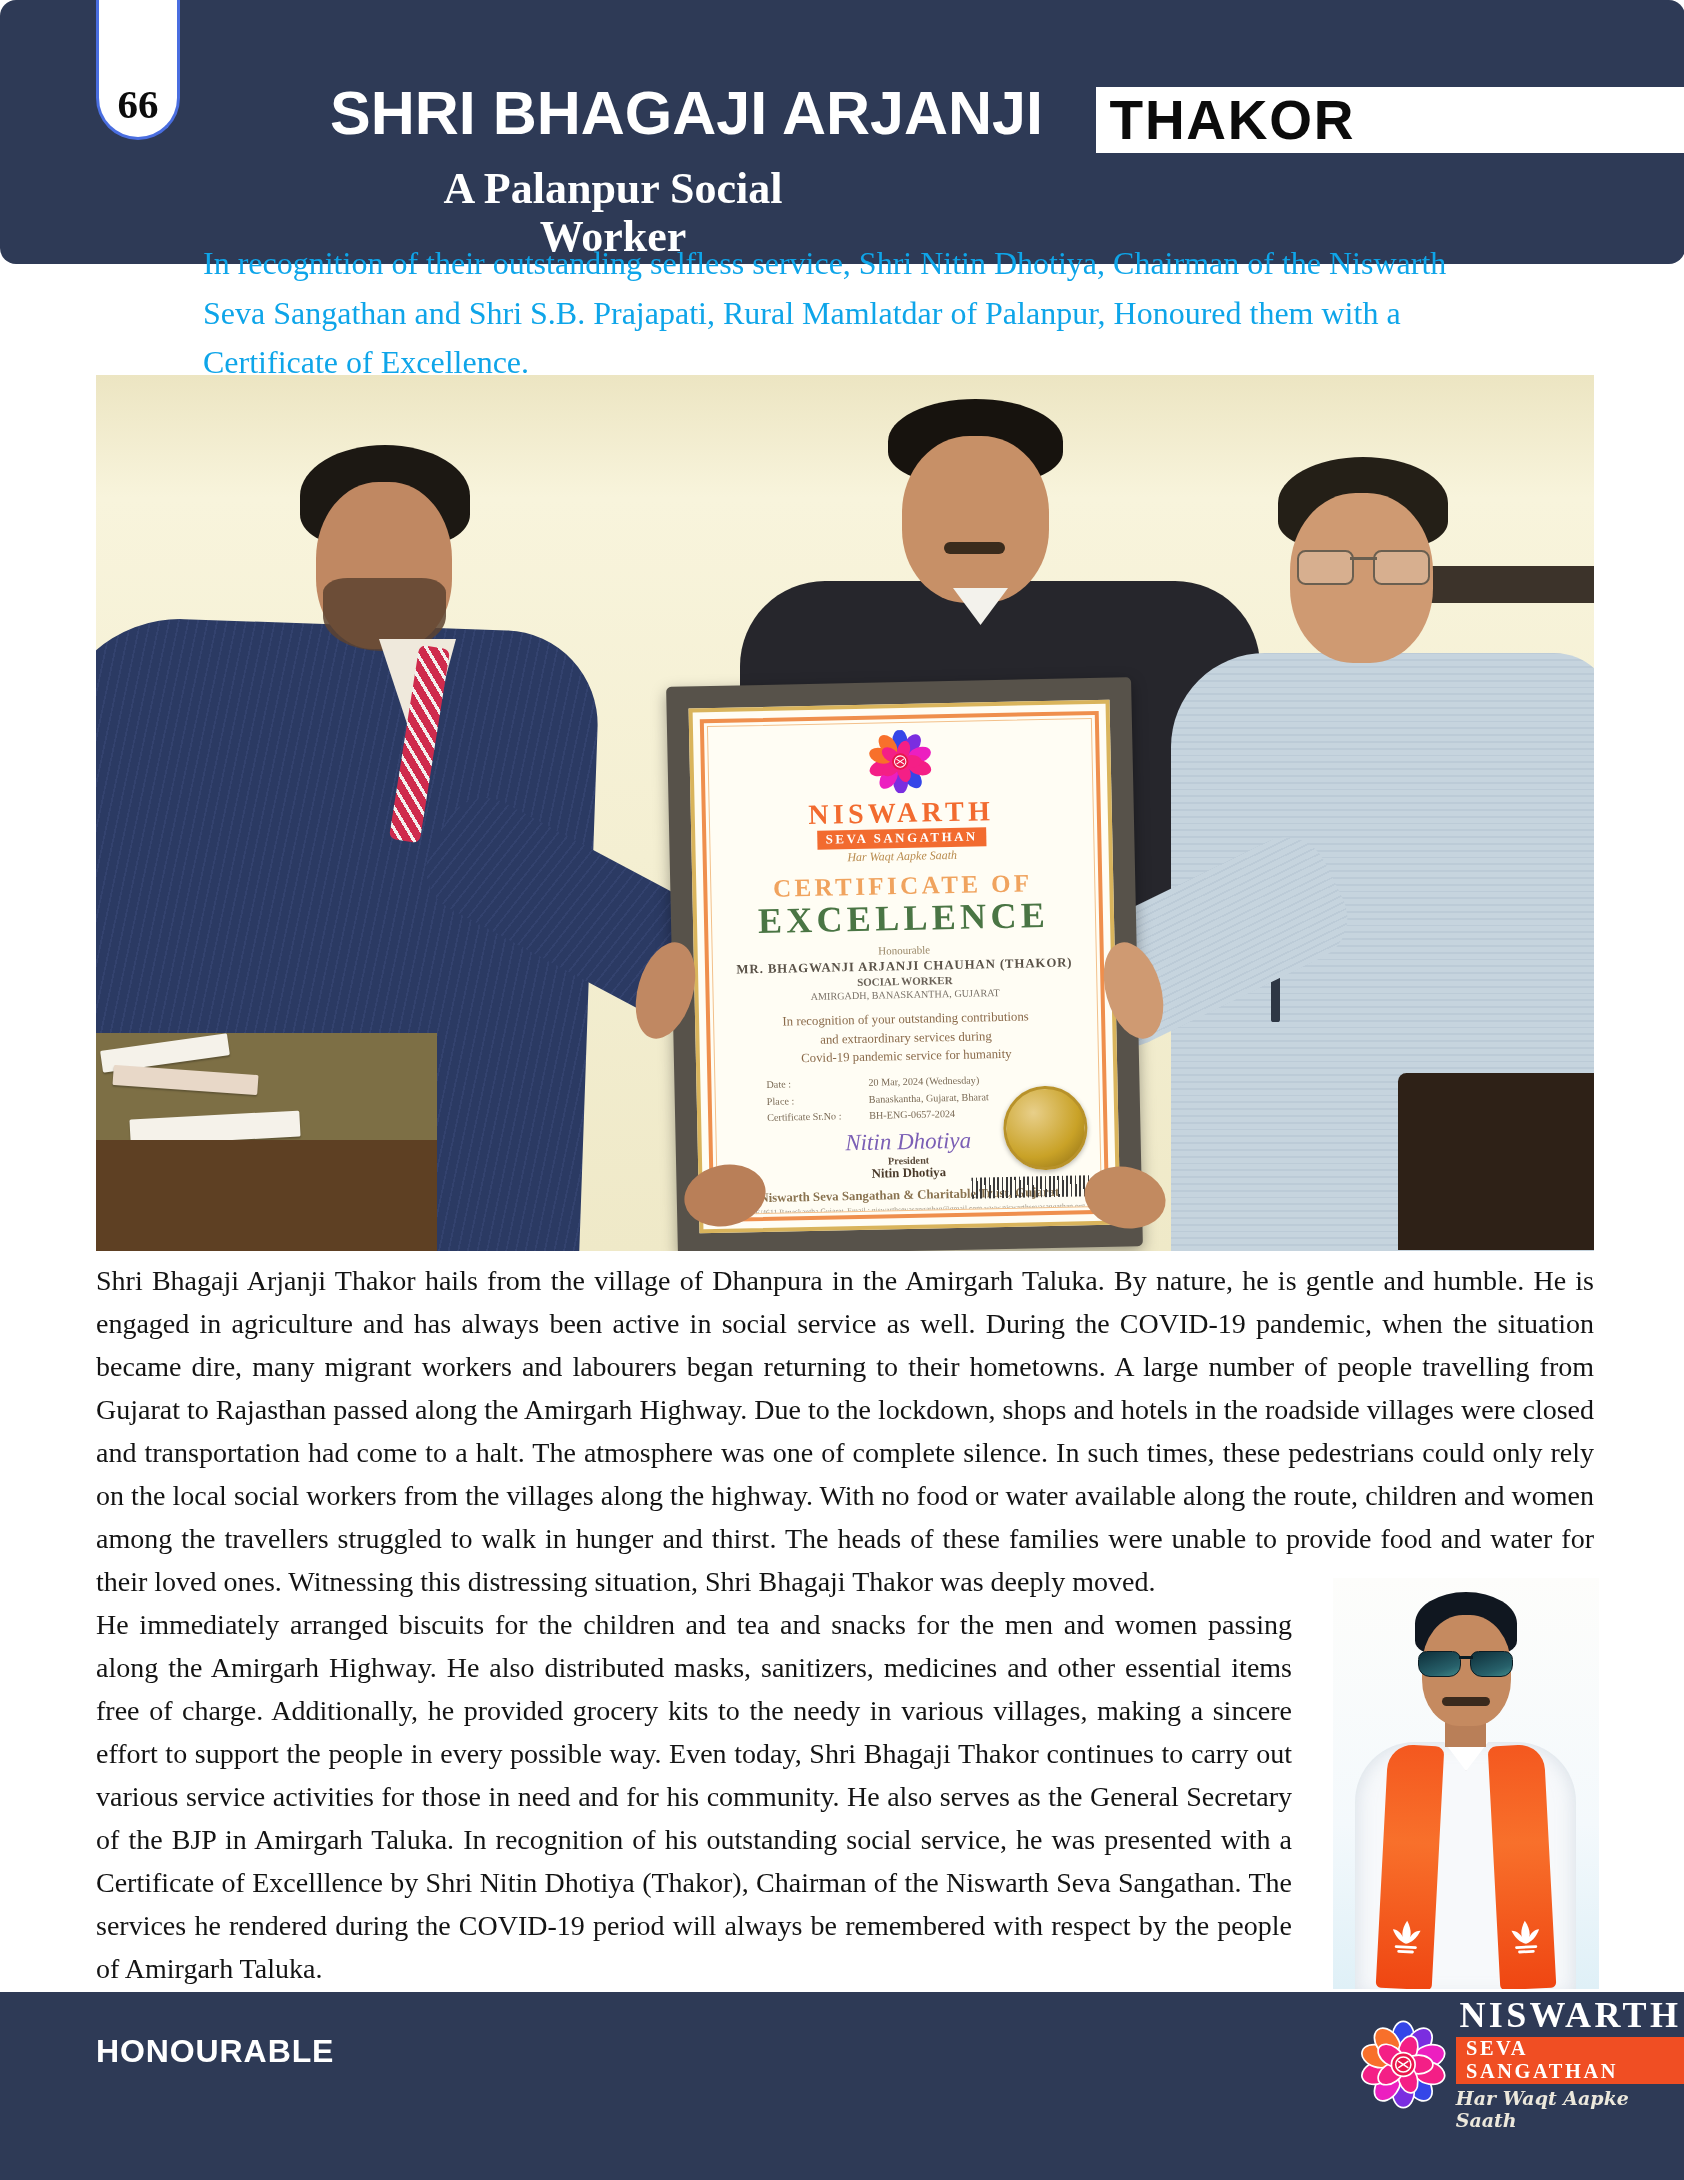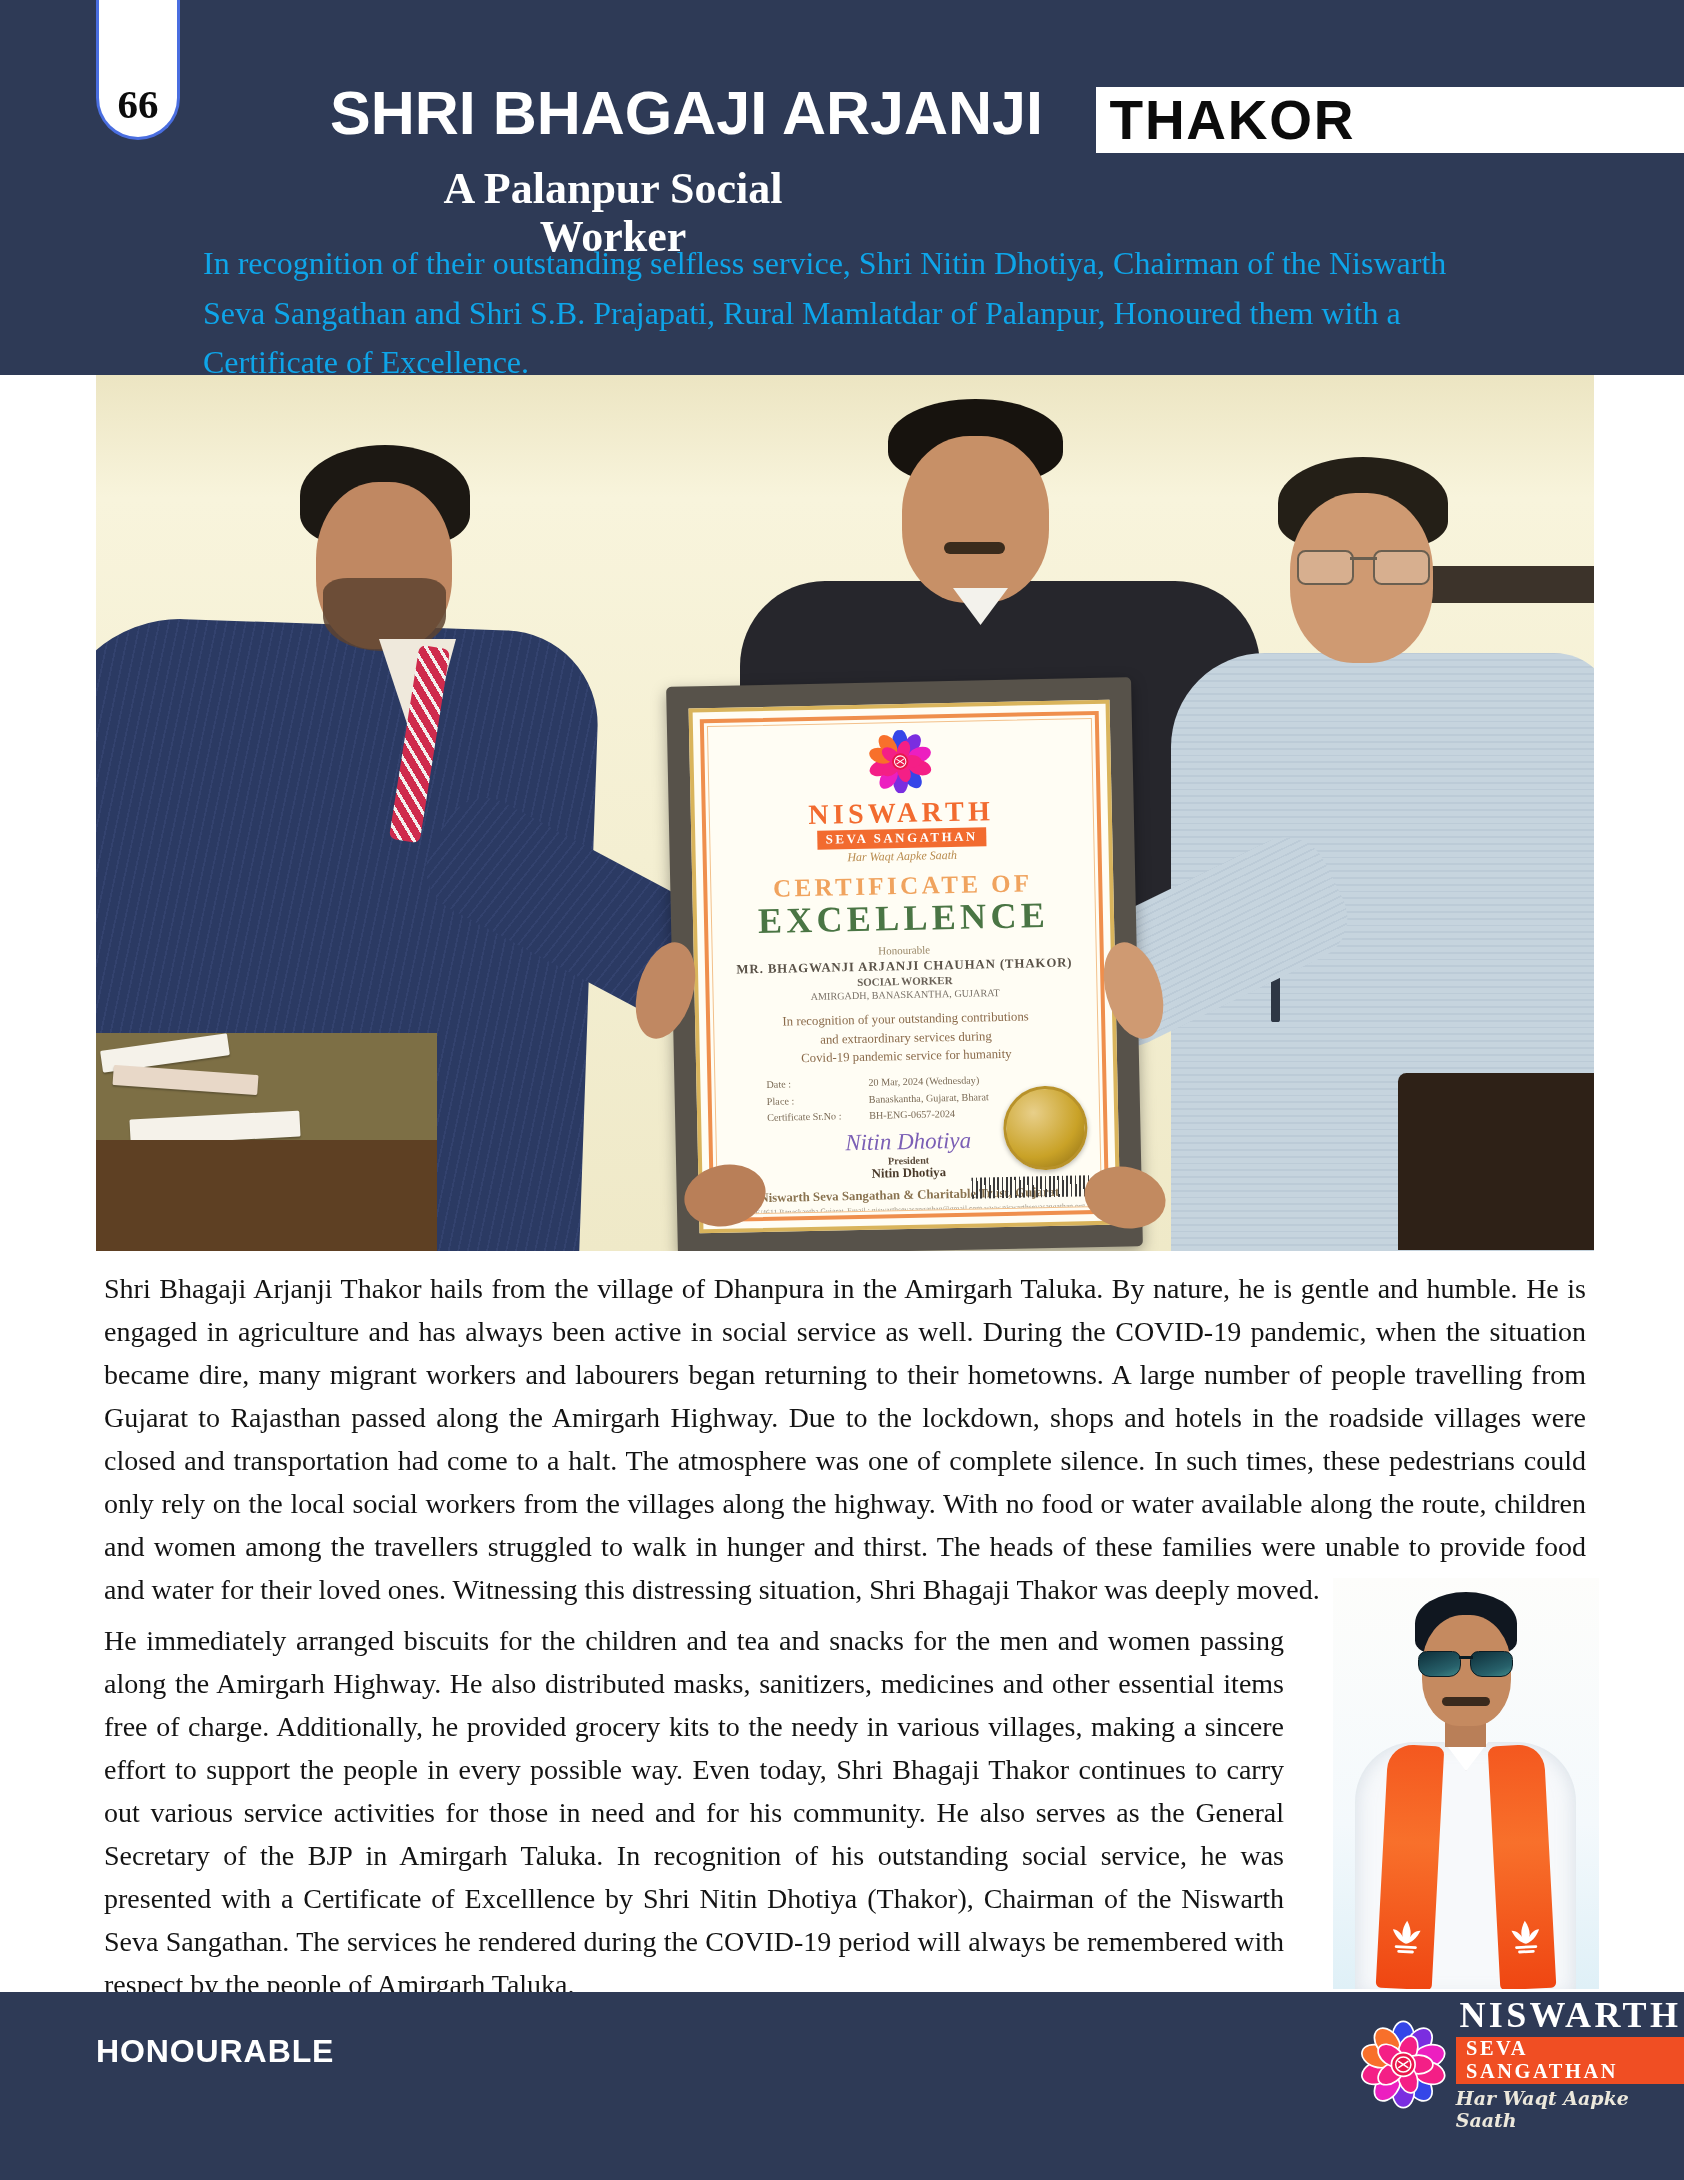--- a/index.html
+++ b/index.html
@@ -1,20 +1,20 @@
 <!DOCTYPE html>
 <html style="font-size:13.6px"><head>
 <meta charset="utf-8">
 <style>
   html,body{margin:0;padding:0;background:#555;}
   .page{position:relative;width:1685px;height:2181px;background:#ffffff;overflow:hidden;
         font-family:"Liberation Serif",serif;}
 
   
-  .header{position:absolute;left:0;top:0;width:1685px;height:375px;background:#2e3a56;}
+  .header{position:absolute;left:0;top:0;width:1685px;height:264px;background:#2e3a56;border-radius:16px;}
   .page-badge{position:absolute;left:96px;top:-5.1px;width:84px;height:145px;background:#ffffff;
       border:3.4px solid #4a6ee0;border-top:none;border-radius:0 0 43px 43px;
       display:flex;align-items:flex-end;justify-content:center;padding-bottom:12px;box-sizing:border-box;}
   .page-badge span{font-family:"Liberation Serif",serif;font-weight:bold;font-size:41px;color:#0c0c0c;line-height:1;}
   .main-title{position:absolute;left:330px;top:83px;font-family:"Liberation Sans",sans-serif;
       font-weight:bold;font-size:61px;line-height:1;color:#ffffff;letter-spacing:0px;white-space:nowrap;}
   .thakor-bar{position:absolute;left:1096px;right:0;top:87px;height:66px;background:#ffffff;
       display:flex;align-items:center;padding-left:13.6px;box-sizing:border-box;}
   .thakor-bar span{font-family:"Liberation Sans",sans-serif;font-weight:bold;font-size:55px;
       color:#0b0b0b;letter-spacing:1.7px;line-height:1;}
@@ -119,21 +119,21 @@
   .cert-contact{font-size:7.7px;color:#a09684;margin-top:2.6px;}
   .cert-seal{position:absolute;right:12px;bottom:37px;width:78px;height:78px;border-radius:50%;
       background:radial-gradient(circle at 35% 30%,#e8cf8a,#c9a227 60%,#8a6a14);
       border:3.4px solid #b8922a;box-shadow:0 1.7px 5.1px rgba(0,0,0,.3);}
   .cert-barcode{position:absolute;right:10.2px;bottom:10.2px;width:119px;height:20.4px;
       background:repeating-linear-gradient(90deg,#3a3a3a 0 1.7px,transparent 1.7px 4.3px);}
 
   
   .article{position:absolute;left:96px;top:1259px;width:1498px;font-size:28px;line-height:43px;
       color:#141414;text-align:justify;}
-  .article p{margin:8px;}
+  .article p{margin:0;}
   .wrap-spacer{float:right;width:302px;height:385px;}
 
   .portrait{position:absolute;right:-5.1px;top:319px;width:266px;height:411px;overflow:hidden;z-index:5;
       background:linear-gradient(180deg,#fdfdfb 0%,#f4f9fc 60%,#dff0f7 100%);}
   .pt-hair{position:absolute;left:82px;top:13.6px;width:102px;height:63px;background:#101720;border-radius:55% 55% 25% 25%;}
   .pt-face{position:absolute;left:89px;top:37px;width:89px;height:111px;background:#c58a60;border-radius:46% 46% 42% 42%;}
   .pt-shades{position:absolute;left:85px;top:73px;width:95px;height:27px;z-index:2;}
   .pt-shades .lens{position:absolute;top:0;width:43px;height:25.6px;border-radius:8.5px 8.5px 12px 12px;
       background:linear-gradient(160deg,#0e2f3a,#27606a 70%,#3f8a8a);border:1.7px solid #0a1c24;box-sizing:border-box;}
   .pt-shades .lens.l{left:0;} .pt-shades .lens.r{right:0;}

